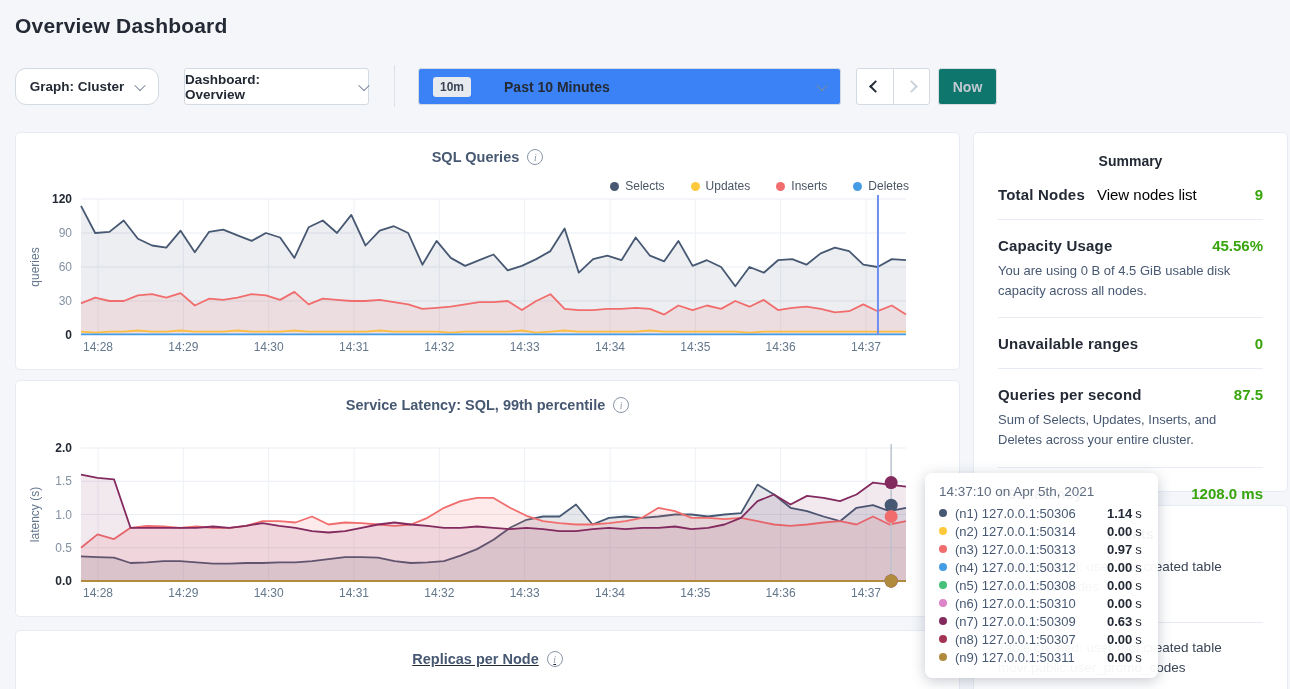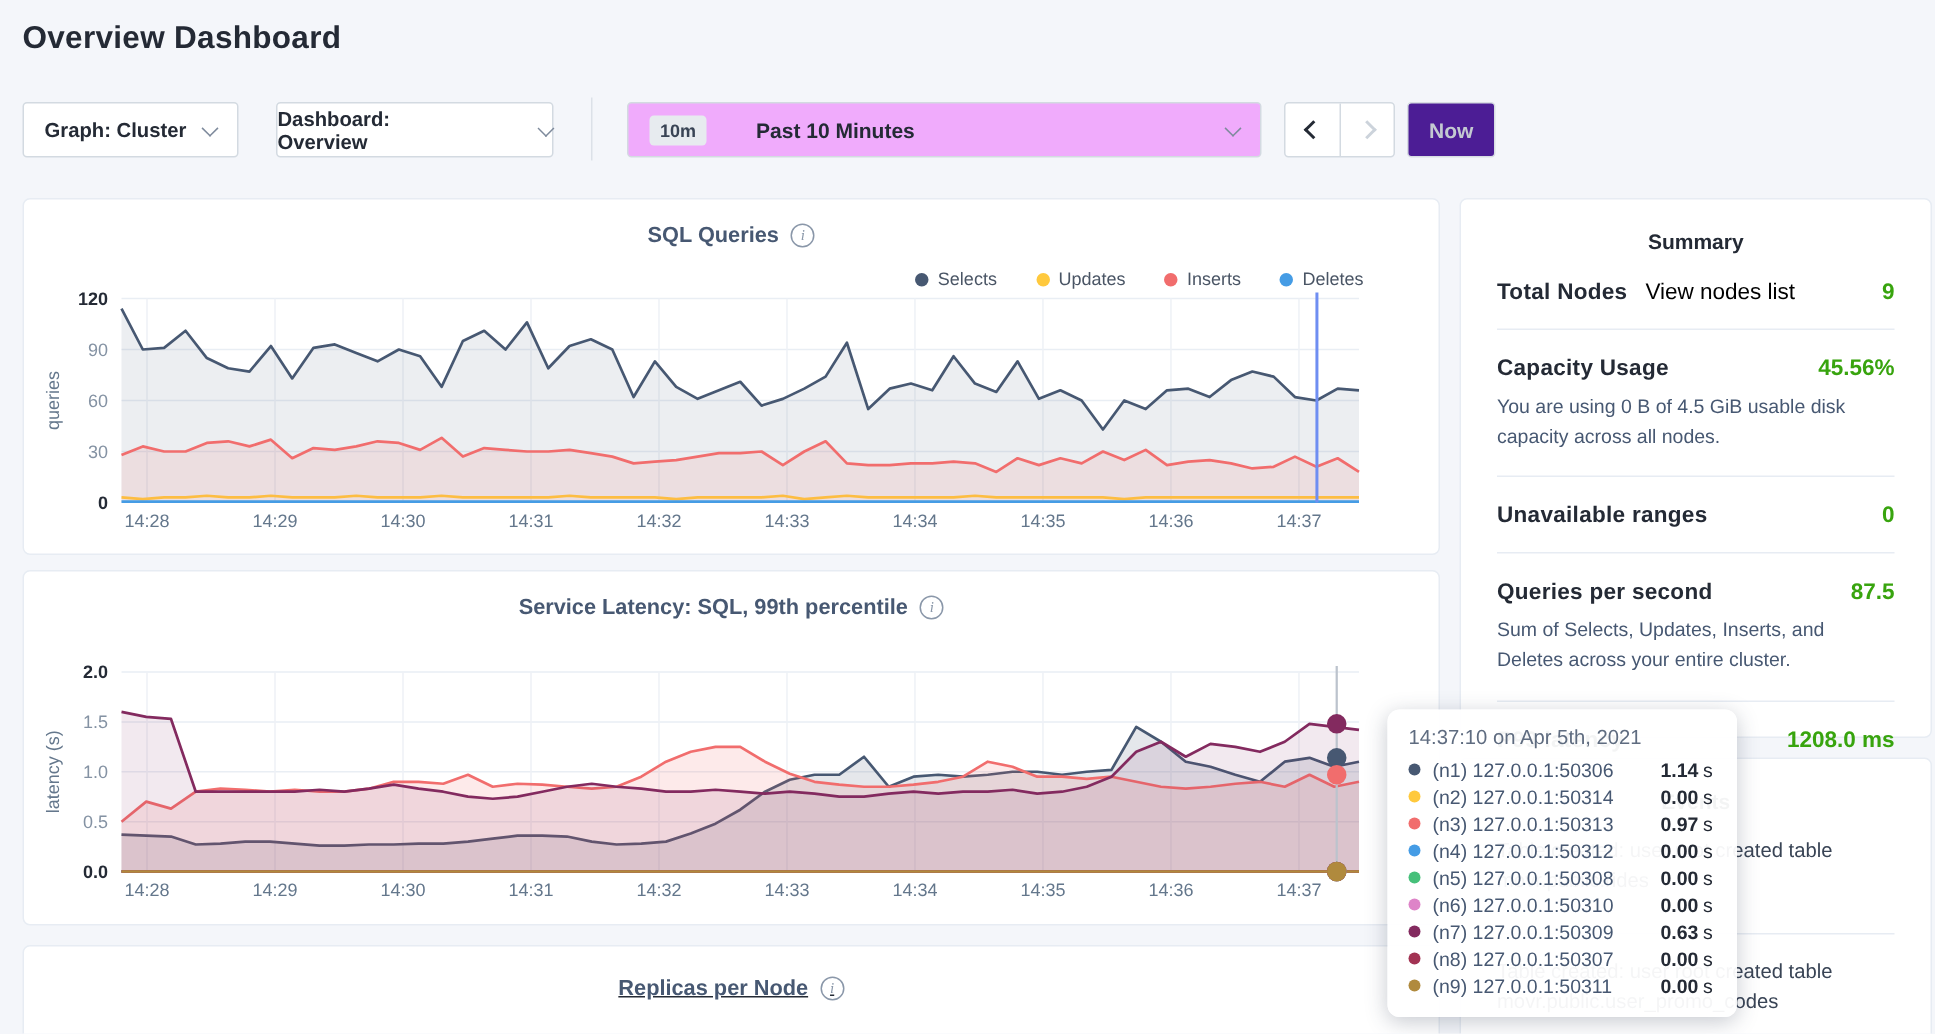--- a/index.html
+++ b/index.html
@@ -8,31 +8,31 @@
     font-family:"Liberation Sans","DejaVu Sans",sans-serif;
     background:#f4f6fa; color:#242a35; position:relative;
   }
   .page-title { position:absolute; left:15px; top:14px; font-size:21px; font-weight:600; color:#242a35; letter-spacing:.2px; }
 
   
   .ctl { position:absolute; top:68px; height:37px; background:#fff; border:1px solid #d3dae1; border-radius:3px; display:flex; align-items:center; justify-content:center; cursor:pointer; }
   .dd-label { font-size:13.5px; font-weight:700; color:#242a35; }
   .chev { width:8px; height:8px; border-right:1.7px solid #7e8a9c; border-bottom:1.7px solid #7e8a9c; transform:rotate(45deg) translate(-1px,-1px); display:inline-block; margin-left:12px; }
   .ctl-divider { position:absolute; left:394px; top:65px; width:1px; height:42px; background:#dce1e8; }
-  .time-sel { position:absolute; left:418px; top:68px; width:423px; height:37px; background:#f0abfc; border:1px solid #d3dae1; border-radius:3px; display:flex; align-items:center; padding:0 14px; cursor:pointer; }
+  .time-sel { position:absolute; left:418px; top:68px; width:423px; height:37px; background:#3b82f6; border:1px solid #d3dae1; border-radius:3px; display:flex; align-items:center; padding:0 14px; cursor:pointer; }
   .time-badge { background:#e7ebef; color:#394455; font-size:12px; font-weight:700; border-radius:3px; padding:3px 7px; margin-right:14px; }
   .time-label { font-size:14px; font-weight:700; color:#242a35;padding-left:19px; }
   .time-sel .chev { margin-left:auto; }
   .nav-group { position:absolute; left:856px; top:68px; height:37px; display:flex; background:#fff; border:1px solid #d3dae1; border-radius:3px; }
   .nav-btn { width:36px; height:35px; display:flex; align-items:center; justify-content:center; cursor:pointer; }
   .nav-btn + .nav-btn { border-left:1px solid #d3dae1; }
   .arrow { width:9px; height:9px; display:inline-block; }
   .arrow.left  { border-right:2.2px solid #242a35; border-bottom:2.2px solid #242a35; transform:rotate(135deg); }
   .arrow.right { border-right:2.2px solid #ccd3db; border-bottom:2.2px solid #ccd3db; transform:rotate(-45deg); }
-  .now-btn { position:absolute; left:938px; top:68px; width:59px; height:37px; background:#4c1d95; border:1px solid #d8dde3; border-radius:3px; font-size:14px; font-weight:700; color:#c3c9d1; display:flex; align-items:center; justify-content:center; cursor:default; }
+  .now-btn { position:absolute; left:938px; top:68px; width:59px; height:37px; background:#0f766e; border:1px solid #d8dde3; border-radius:3px; font-size:14px; font-weight:700; color:#c3c9d1; display:flex; align-items:center; justify-content:center; cursor:default; }
 
   
   .panel { position:absolute; background:#fff; border:1px solid #e7ecf3; border-radius:5px; }
   #panel-sql { left:15px; top:132px; width:945px; height:238px; }
   #panel-lat { left:15px; top:380px; width:945px; height:237px; }
   #panel-rep { left:15px; top:630px; width:945px; height:80px; }
   #panel-summary { left:973px; top:132px; width:315px; height:360px; }
   #panel-events  { left:973px; top:505px; width:315px; height:260px; }
 
   .chart-title-row { position:absolute; top:16px; left:0; width:100%; display:flex; align-items:center; justify-content:center; gap:8px; }
@@ -67,21 +67,21 @@
   .tt-dot { width:8px; height:8px; border-radius:50%; flex:none; margin-right:8px; }
   .tt-label { font-size:13px; color:#475872; width:152px; flex:none; }
   .tt-val { font-size:13px; font-weight:700; color:#242a35; }
   .tt-unit { font-size:13px; font-weight:400; color:#242a35; margin-left:3px; }
 </style>
 </head>
 <body>
 
 <div class="page-title">Overview Dashboard</div>
 
-<div class="ctl" style="left:15px;width:144px;">
+<div class="ctl" style="left:15px;width:144px;border-radius:11px;">
   <span class="dd-label">Graph: Cluster</span>
   <span class="chev"></span>
 </div>
 <div class="ctl" style="left:184px;width:185px;gap:28px;">
   <span class="dd-label">Dashboard: Overview</span>
   <span class="chev"></span>
 </div>
 <div class="ctl-divider"></div>
 <div class="time-sel">
   <span class="time-badge">10m</span>

